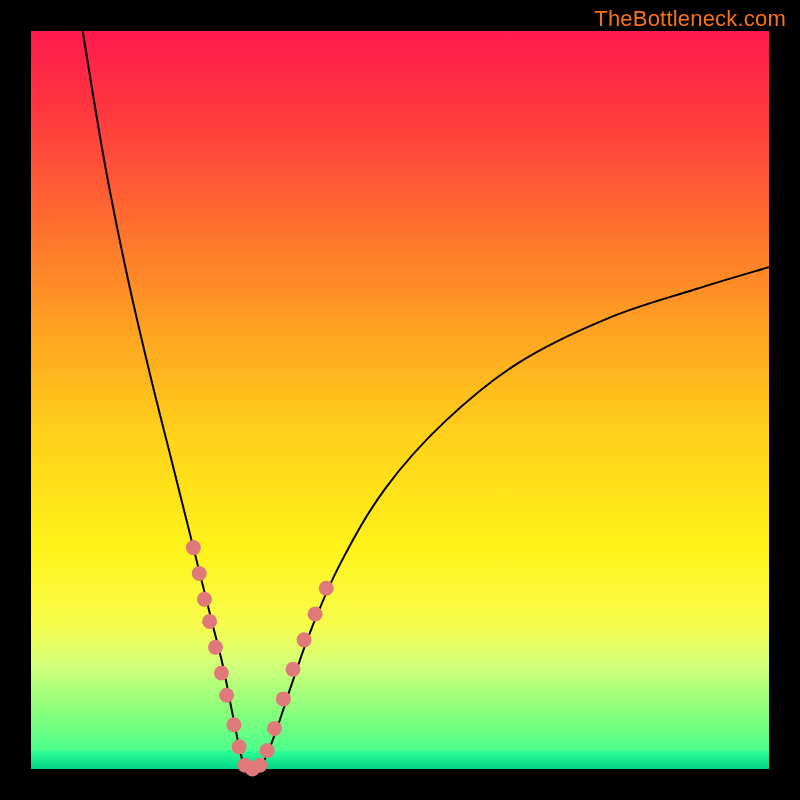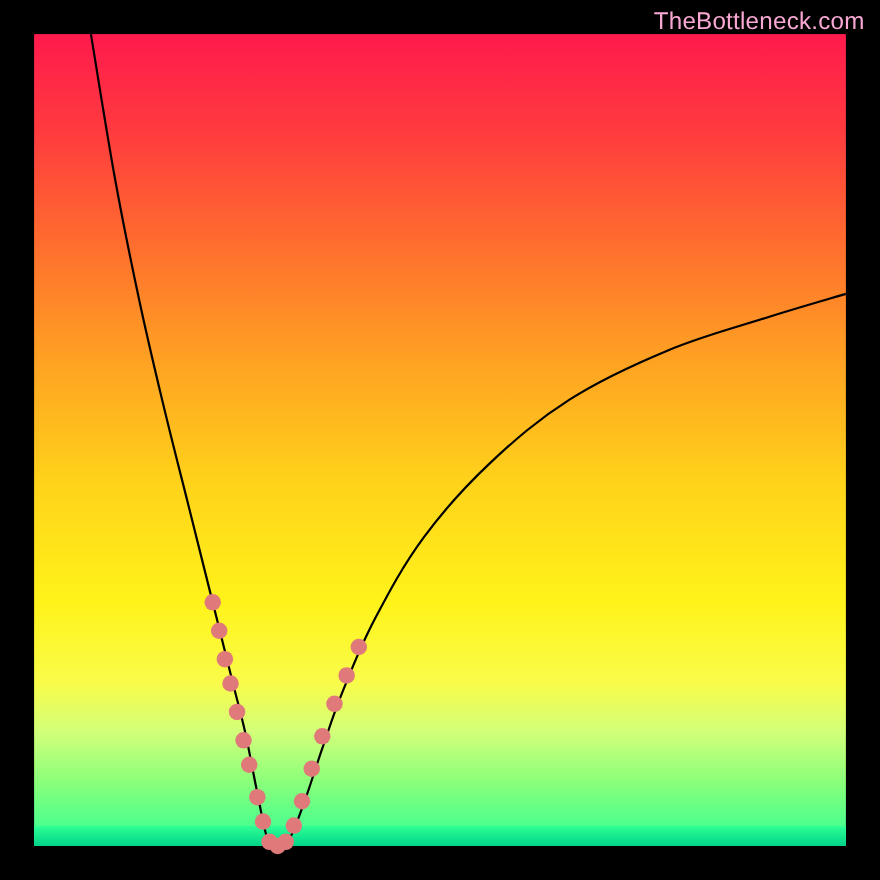--- a/index.html
+++ b/index.html
@@ -27,21 +27,21 @@
       #f8fc4a 80%,
       #d2ff7a 86%,
       #8cff7a 92%,
       #2fff95 100%
     );
   }
   .watermark {
     position: absolute;
     top: 6px;
     right: 14px;
-    color: #f9a8d4;
+    color: #f97316;
     font-size: 22px;
     font-weight: 500;
     letter-spacing: 0.2px;
     user-select: none;
   }
   svg.curve {
     position: absolute;
     left: 0;
     top: 0;
     width: 738px;

